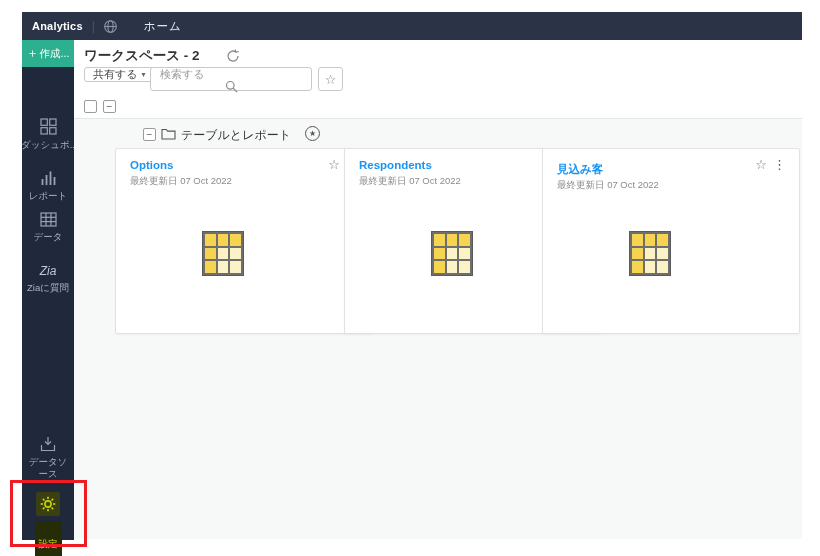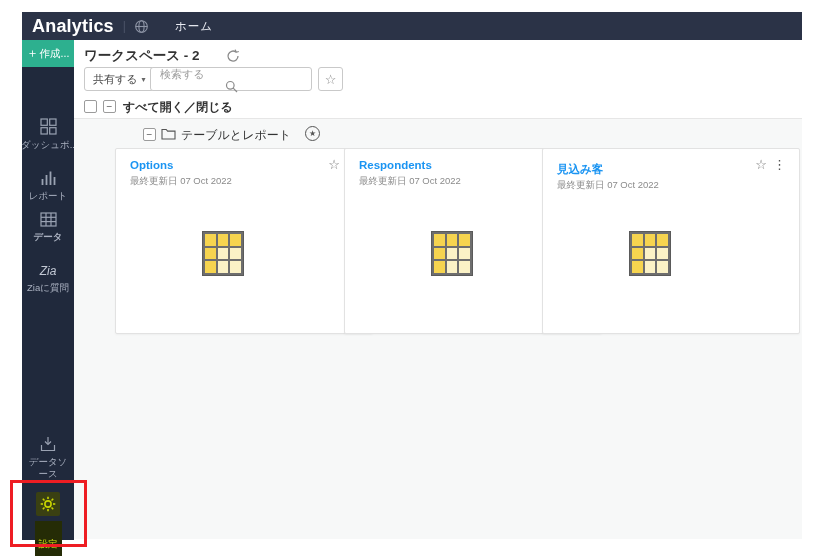--- a/index.html
+++ b/index.html
@@ -3,59 +3,59 @@
 <meta charset="utf-8">
 <style>
   * { margin:0; padding:0; box-sizing:border-box; }
   html,body { background:#ffffff; }
   body { font-family:"Liberation Sans","DejaVu Sans",sans-serif; }
   .stage { position:relative; width:820px; height:556px; background:#ffffff; overflow:hidden; }
 
   
   .topbar { position:absolute; left:22px; top:12px; width:780px; height:28px;
             background:#2b3347; display:flex; align-items:center; }
-  .brand { color:#ffffff; font-weight:bold; font-size:18px; margin-left:10px; letter-spacing:.2px; }
+  .brand { color:#ffffff; font-weight:bold; font-size:11px; margin-left:10px; letter-spacing:.2px; }
   .topbar-sep { color:#4c5468; font-size:12px; margin:0 8px 0 9px; }
   .globe { display:flex; align-items:center; }
   .home-link { color:#e9ebf2; font-size:11.5px; margin-left:26px; letter-spacing:1px; cursor:pointer; }
 
   
   .sidebar { position:absolute; left:22px; top:40px; width:52px; height:500px; background:#20293c; }
   .side-item { position:absolute; left:0; width:52px; display:flex; flex-direction:column;
                align-items:center; color:#aab1c0; font-size:9.5px; cursor:pointer; text-align:center; }
   .side-item .lbl { margin-top:4px; white-space:nowrap; }
   .create-btn { position:absolute; left:0; top:0; width:52px; height:27px; background:#2db08f;
                 color:#ffffff; display:flex; align-items:center; justify-content:center;
                 font-size:10.5px; cursor:pointer; }
   .create-btn .plus { font-size:12px; margin-right:1px; }
   .item-list { top:27px; height:44px; background:#040404; color:#d8dce4; justify-content:center; }
   .item-dash { top:78px; }
   .item-report { top:130px; }
-  .item-data { top:172px;font-weight:bold; }
+  .item-data { top:172px; }
   .item-zia { top:224px; }
   .item-source { top:396px; }
   .item-source .lbl { white-space:normal; width:48px; line-height:1.25; }
   .item-settings { top:452px; }
   .gear-wrap { background:#3a4012; padding:4px; border-radius:2px; line-height:0; }
   .item-settings .lbl { color:#d7e312; background:#252c06; padding:17px 4px; margin-top:5px; }
   .zia-glyph { font-size:12px; font-style:italic; color:#c2c8d4; line-height:14px; }
 
   
   .annotation-box { position:absolute; left:10px; top:480px; width:77px; height:67px;
                     border:3px solid #ee1d23; background:transparent; pointer-events:none; }
 
   
   .main-white { position:absolute; left:74px; top:40px; width:728px; height:499px; background:#ffffff; }
   .main-gray  { position:absolute; left:74px; top:118px; width:728px; height:421px;
                 background:#f7f8f8; border-top:1px solid #e6e6e6; }
 
   .ws-title { position:absolute; left:84px; top:47px; font-size:13.5px; font-weight:bold; color:#333; }
   .refresh-btn { position:absolute; left:226px; top:49px; cursor:pointer; line-height:0; }
 
-  .share-btn { position:absolute; left:84px; top:67px; height:24px; padding:0 8px;
+  .share-btn { position:absolute; left:84px; top:67px; height:15px; padding:0 8px;
                border:1px solid #c9c9c9; border-radius:3px; background:#fff; color:#444;
                font-size:11px; display:flex; align-items:center; gap:4px; cursor:pointer; }
   .share-btn .caret { font-size:8px; color:#666; }
   .search-box { position:absolute; left:150px; top:67px; width:162px; height:24px;
                 border:1px solid #c9c9c9; border-radius:3px; background:#fff;
                 display:flex; align-items:center; padding:0 6px;flex-direction:column; }
   .search-box input { flex:1; border:none; outline:none; font-size:11px; color:#333;
                       font-family:inherit; background:transparent; }
   .search-box input::placeholder { color:#9a9a9a; }
   .fav-btn { position:absolute; left:318px; top:67px; width:25px; height:24px;
@@ -217,21 +217,20 @@
       </svg>
     </span>
   </div>
 
   <div class="fav-btn">
     <span>☆</span>
   </div>
 
   <div class="checkbox"></div>
   <div class="collapse-box collapse-all">−</div>
-  <div class="toggle-all-lbl">すべて開く／閉じる</div>
 
   <div class="collapse-box folder-collapse">−</div>
   <span class="folder-icon">
     <svg width="15" height="13" viewBox="0 0 15 13" fill="none" stroke="#555" stroke-width="1.1">
       <path d="M1 2.5 h4.2 l1.4 1.6 H14 V12 H1 z"></path>
     </svg>
   </span>
   <span class="folder-lbl">テーブルとレポート</span>
   <span class="folder-star">
     <span>★</span>

